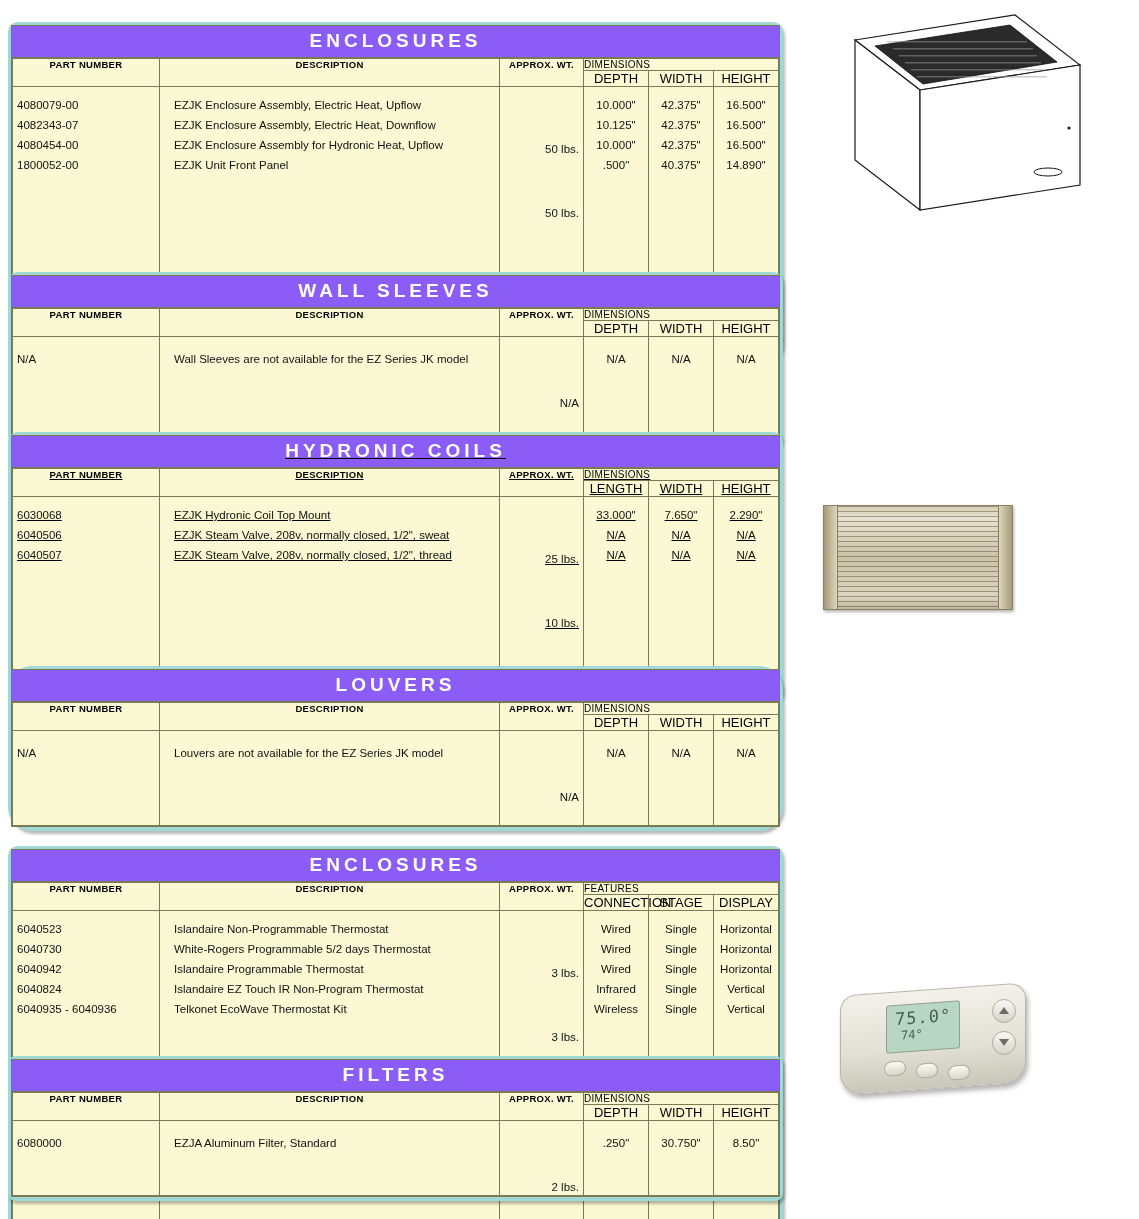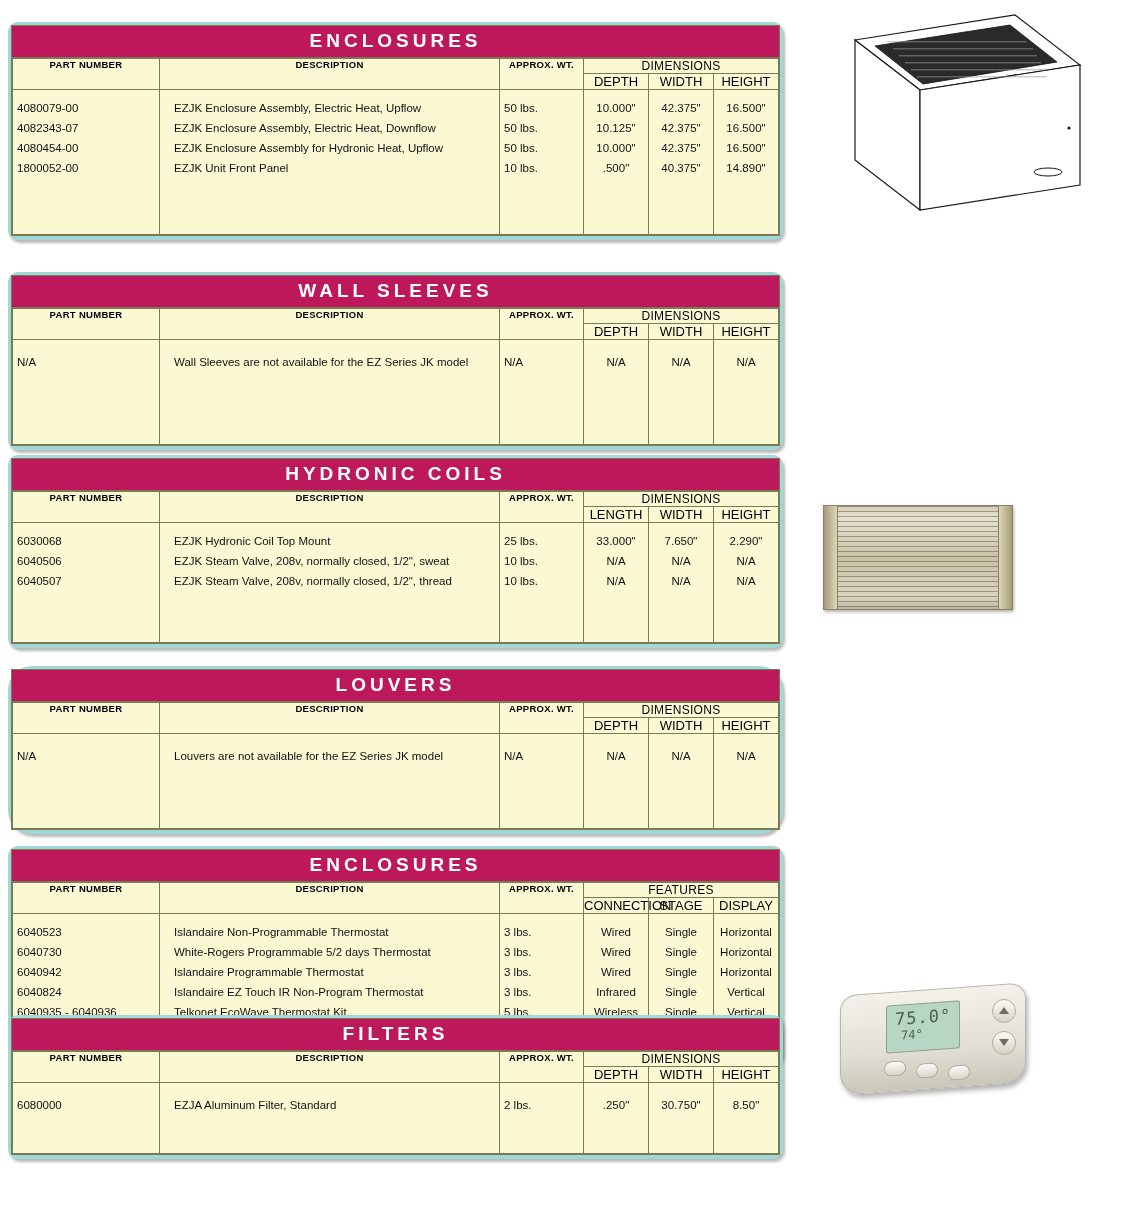--- a/index.html
+++ b/index.html
@@ -28,21 +28,21 @@
     background: #9fd8d4;
     box-shadow: 2px 3px 3px rgba(0,0,0,0.28);
     padding: 3px 3px 4px 3px;
   }
   .block-inner {
     border: 1px solid #7a7a55;
     background: #fbf9d3;
     overflow: hidden;
   }
   .block-title {
-    background: #be185d;
+    background: #8b5cf6;
     color: #ffffff;
     text-align: center;
     font-size: 19px;
     letter-spacing: 4px;
     font-weight: bold;
     padding: 4px 0 5px 0;
     border-bottom: 1px solid #7a7a55;
   }
   table.parts {
     border-collapse: collapse;
@@ -57,41 +57,41 @@
   .hdr {
     background: #fbf9d3;
     font-size: 9.5px;
     font-weight: bold;
     text-align: center;
     letter-spacing: 0.3px;
     padding: 6px 2px 6px 2px;
     vertical-align: middle;
   }
   .hdr-dim {
-    font-size: 12px;
+    font-size: 10px;
     font-weight: normal;
-    text-align: center;
+    text-align: left;
     letter-spacing: 0.3px;
     padding: 2px 2px 2px 2px;
     border-bottom: 1px solid #7a7a55;
   }
   .hdr-sub {
     font-size: 13px;
     font-weight: normal;
     text-align: center;
     padding: 2px 1px;
   }
   .cell {
     font-size: 11.5px;
     padding: 2px 4px;
     color: #111;
   }
   .c-part { text-align: left; }
   .c-desc { padding-left: 14px; text-align: left; }
-  .c-wt   { text-align: left; }
+  .c-wt   { text-align: right; margin-top: 44px; }
   .c-dim  { text-align: center; }
   .body-wrap td { vertical-align: top; }
 
   .col-part { width: 147px; }
   .col-desc { width: 340px; }
   .col-wt   { width: 84px; }
   .col-d1   { width: 66px; }
   .col-d2   { width: 68px; }
   .col-d3   { width: 64px; }
 
@@ -293,21 +293,21 @@
             <div class="rowlist na-top">
                   <div class="r cell c-dim">N/A</div>
                 </div>
           </td>
         </tr>
       </tbody>
         </table>
     </div>
   </div>
 
-  <div class="block" style="top:455px;">
+  <div class="block" style="top:432px;text-decoration:underline;">
     <div class="block-inner">
       <div class="block-title">HYDRONIC COILS</div>
       <table class="parts">
         <tbody>
             <tr>
           <td class="hdr col-part" rowspan="2">PART NUMBER</td>
           <td class="hdr col-desc" rowspan="2">DESCRIPTION</td>
           <td class="hdr col-wt" rowspan="2">APPROX. WT.</td>
           <td class="hdr-dim" colspan="3">DIMENSIONS</td>
         </tr>
@@ -488,21 +488,21 @@
               <div class="r cell c-dim">Vertical</div>
               <div class="r cell c-dim">Vertical</div>
             </div>
           </td>
         </tr>
       </tbody>
         </table>
     </div>
   </div>
 
-  <div class="block" style="top:1015px;">
+  <div class="block" style="top:1056px;border-radius:8px;">
     <div class="block-inner">
       <div class="block-title">FILTERS</div>
       <table class="parts">
         <tbody>
             <tr>
           <td class="hdr col-part" rowspan="2">PART NUMBER</td>
           <td class="hdr col-desc" rowspan="2">DESCRIPTION</td>
           <td class="hdr col-wt" rowspan="2">APPROX. WT.</td>
           <td class="hdr-dim" colspan="3">DIMENSIONS</td>
         </tr>

